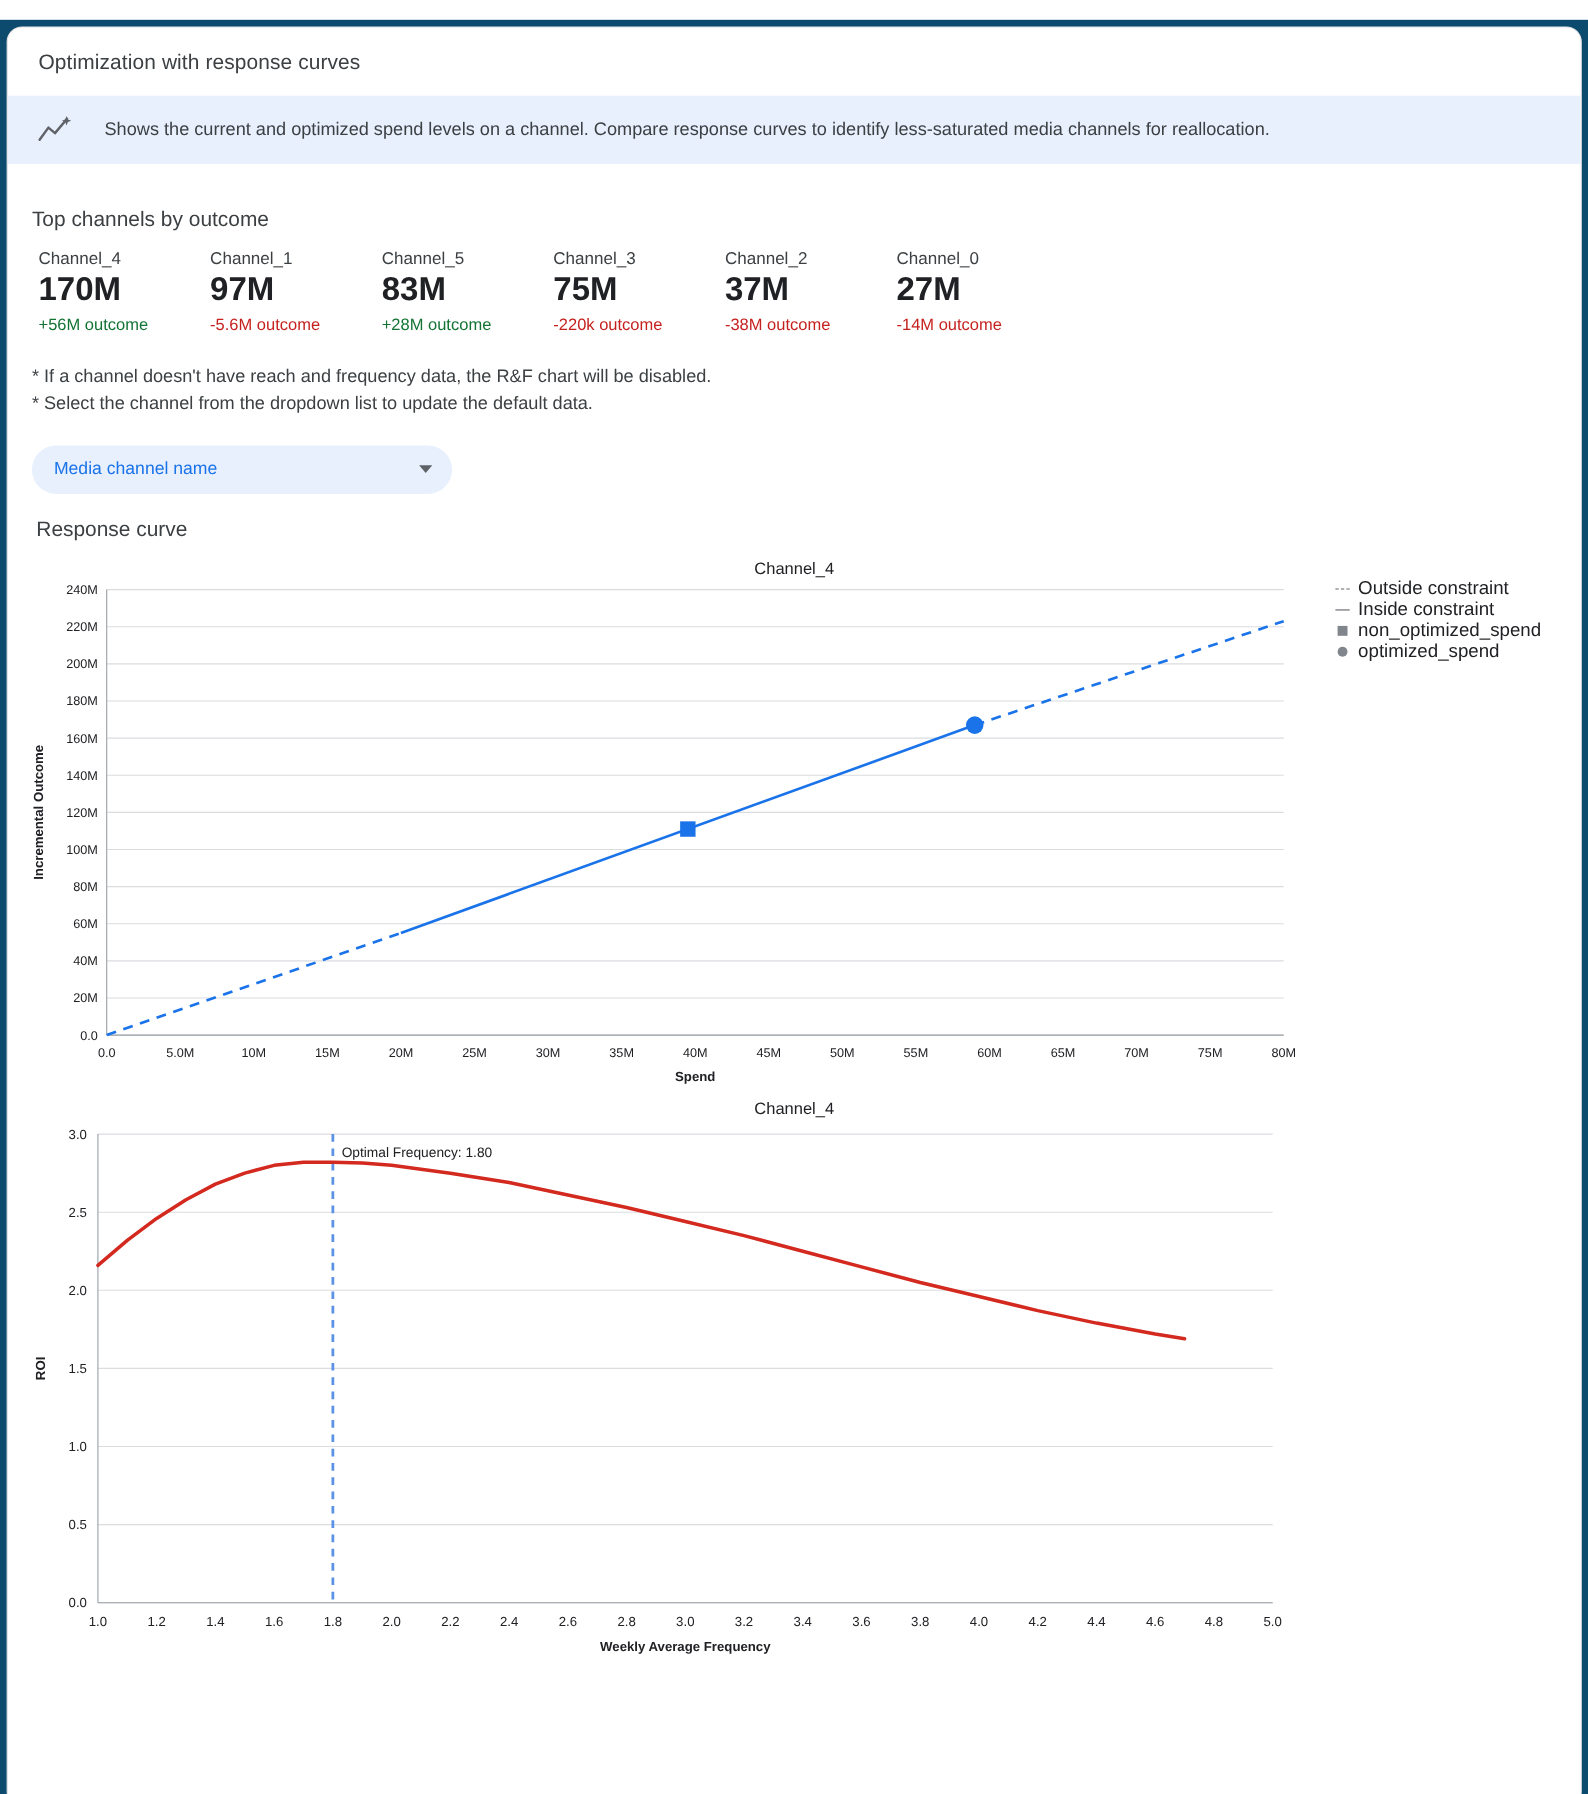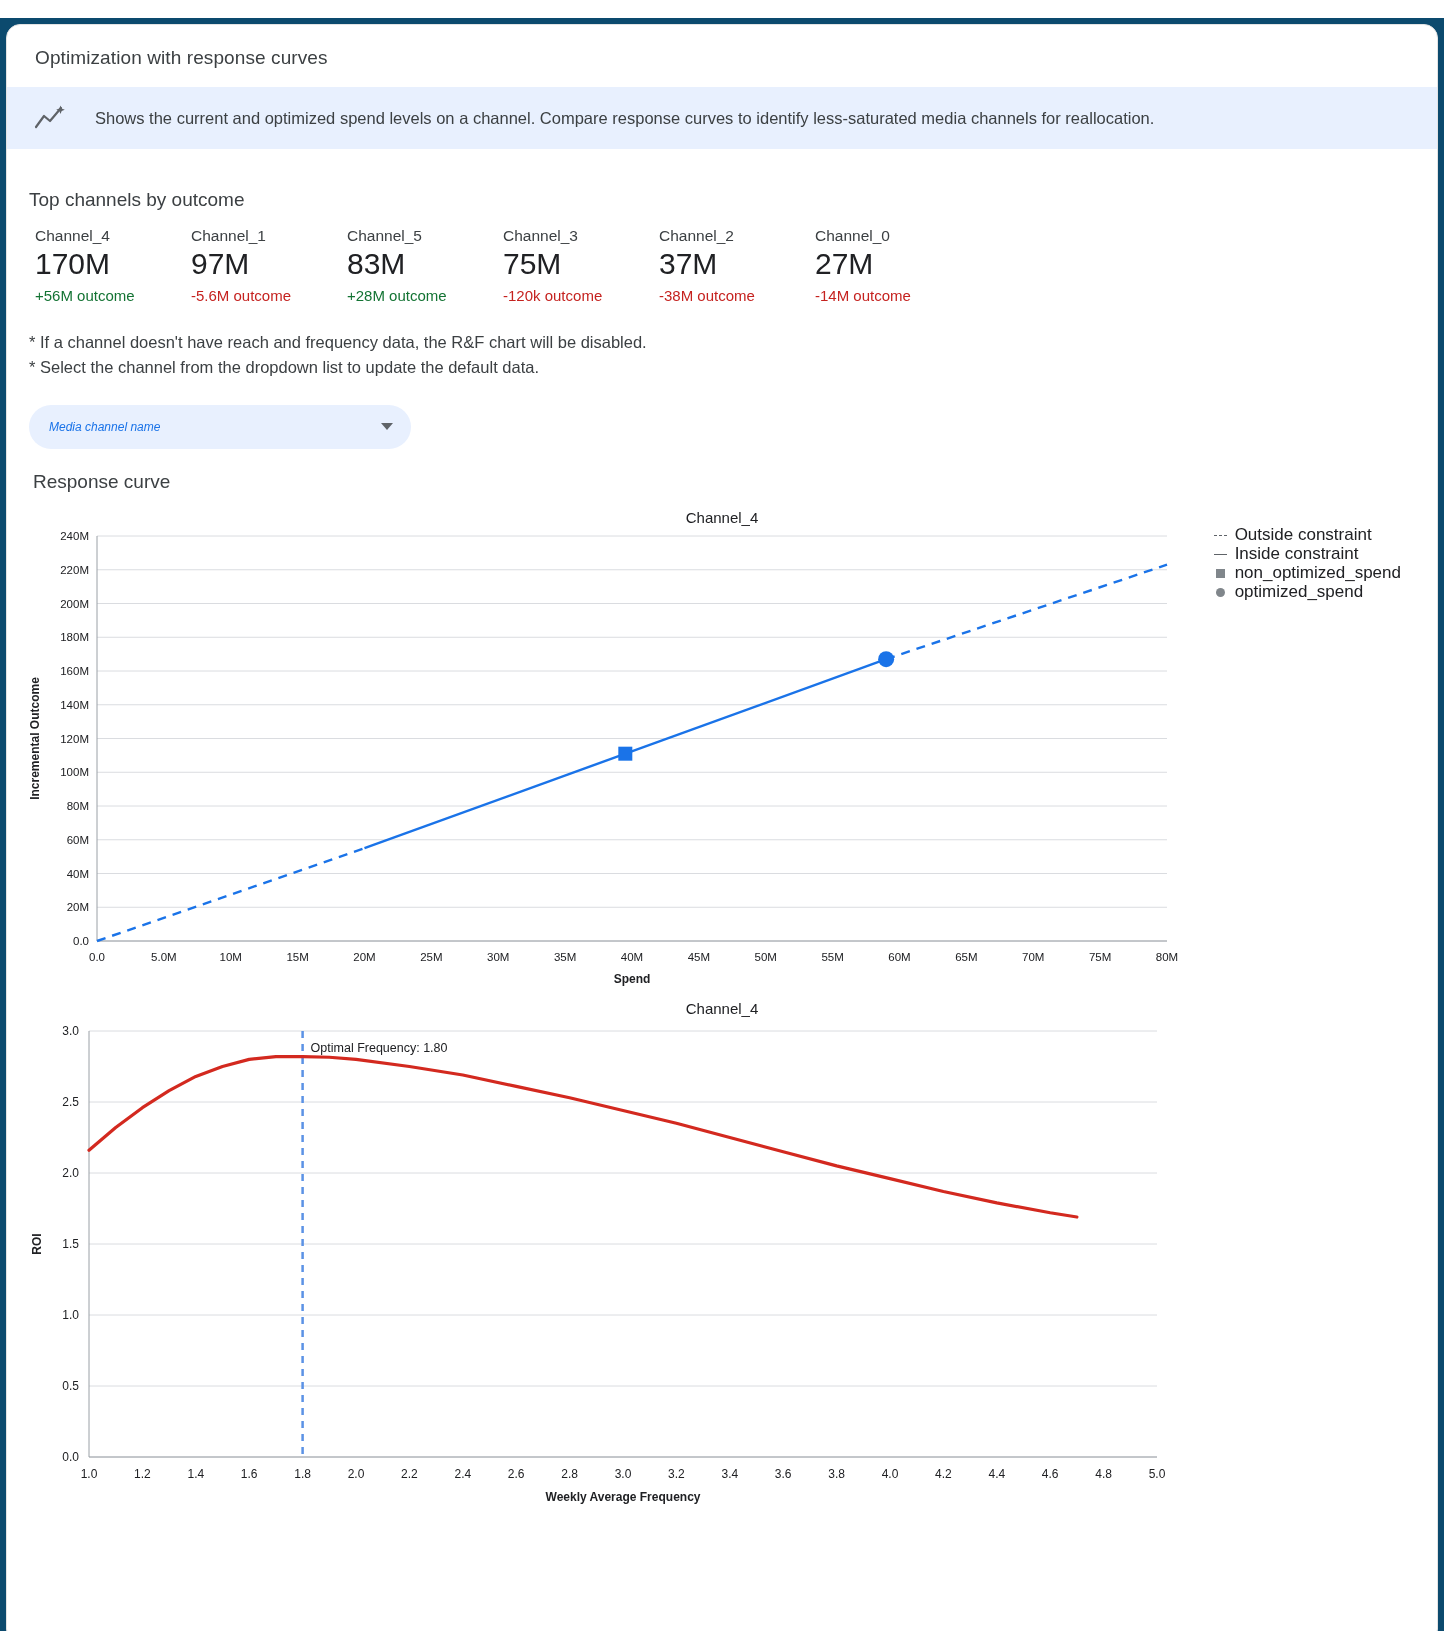--- a/index.html
+++ b/index.html
@@ -61,21 +61,21 @@
   .kpi { width: 156px; }
   .kpi-name {
     font-size: 15.5px;
     color: #3c4043;
     margin-bottom: 3px;
   }
   .kpi-value {
     font-size: 30px;
     color: #202124;
     line-height: 1.05;
-    font-weight: 400;
+    font-weight: 700;
   }
   .kpi-delta {
     font-size: 15px;
     margin-top: 7px;
   }
   .pos { color: #137333; }
   .neg { color: #c5221f; }
 
   .notes {
     padding: 26px 0 0 22px;
@@ -90,23 +90,22 @@
     height: 44px;
     border-radius: 22px;
     background: #e8f0fe;
     display: flex;
     align-items: center;
     padding: 0 18px 0 20px;
     cursor: pointer;
   }
   .dropdown-label {
     flex: 1;
-    font-size: 12px;
+    font-size: 16px;
     color: #1a73e8;
-    font-style: italic;
   }
   .caret {
     width: 0; height: 0;
     border-left: 6px solid transparent;
     border-right: 6px solid transparent;
     border-top: 7px solid #5f6368;
   }
 
   .response-title { padding: 22px 0 0 26px; }
   .rf-title { padding: 26px 0 0 26px; }
@@ -184,21 +183,21 @@
         <div class="kpi-delta neg">-5.6M outcome</div>
       </div>
       <div class="kpi">
         <div class="kpi-name">Channel_5</div>
         <div class="kpi-value">83M</div>
         <div class="kpi-delta pos">+28M outcome</div>
       </div>
       <div class="kpi">
         <div class="kpi-name">Channel_3</div>
         <div class="kpi-value">75M</div>
-        <div class="kpi-delta neg">-120k outcome</div>
+        <div class="kpi-delta neg">-220k outcome</div>
       </div>
       <div class="kpi">
         <div class="kpi-name">Channel_2</div>
         <div class="kpi-value">37M</div>
         <div class="kpi-delta neg">-38M outcome</div>
       </div>
       <div class="kpi">
         <div class="kpi-name">Channel_0</div>
         <div class="kpi-value">27M</div>
         <div class="kpi-delta neg">-14M outcome</div>

